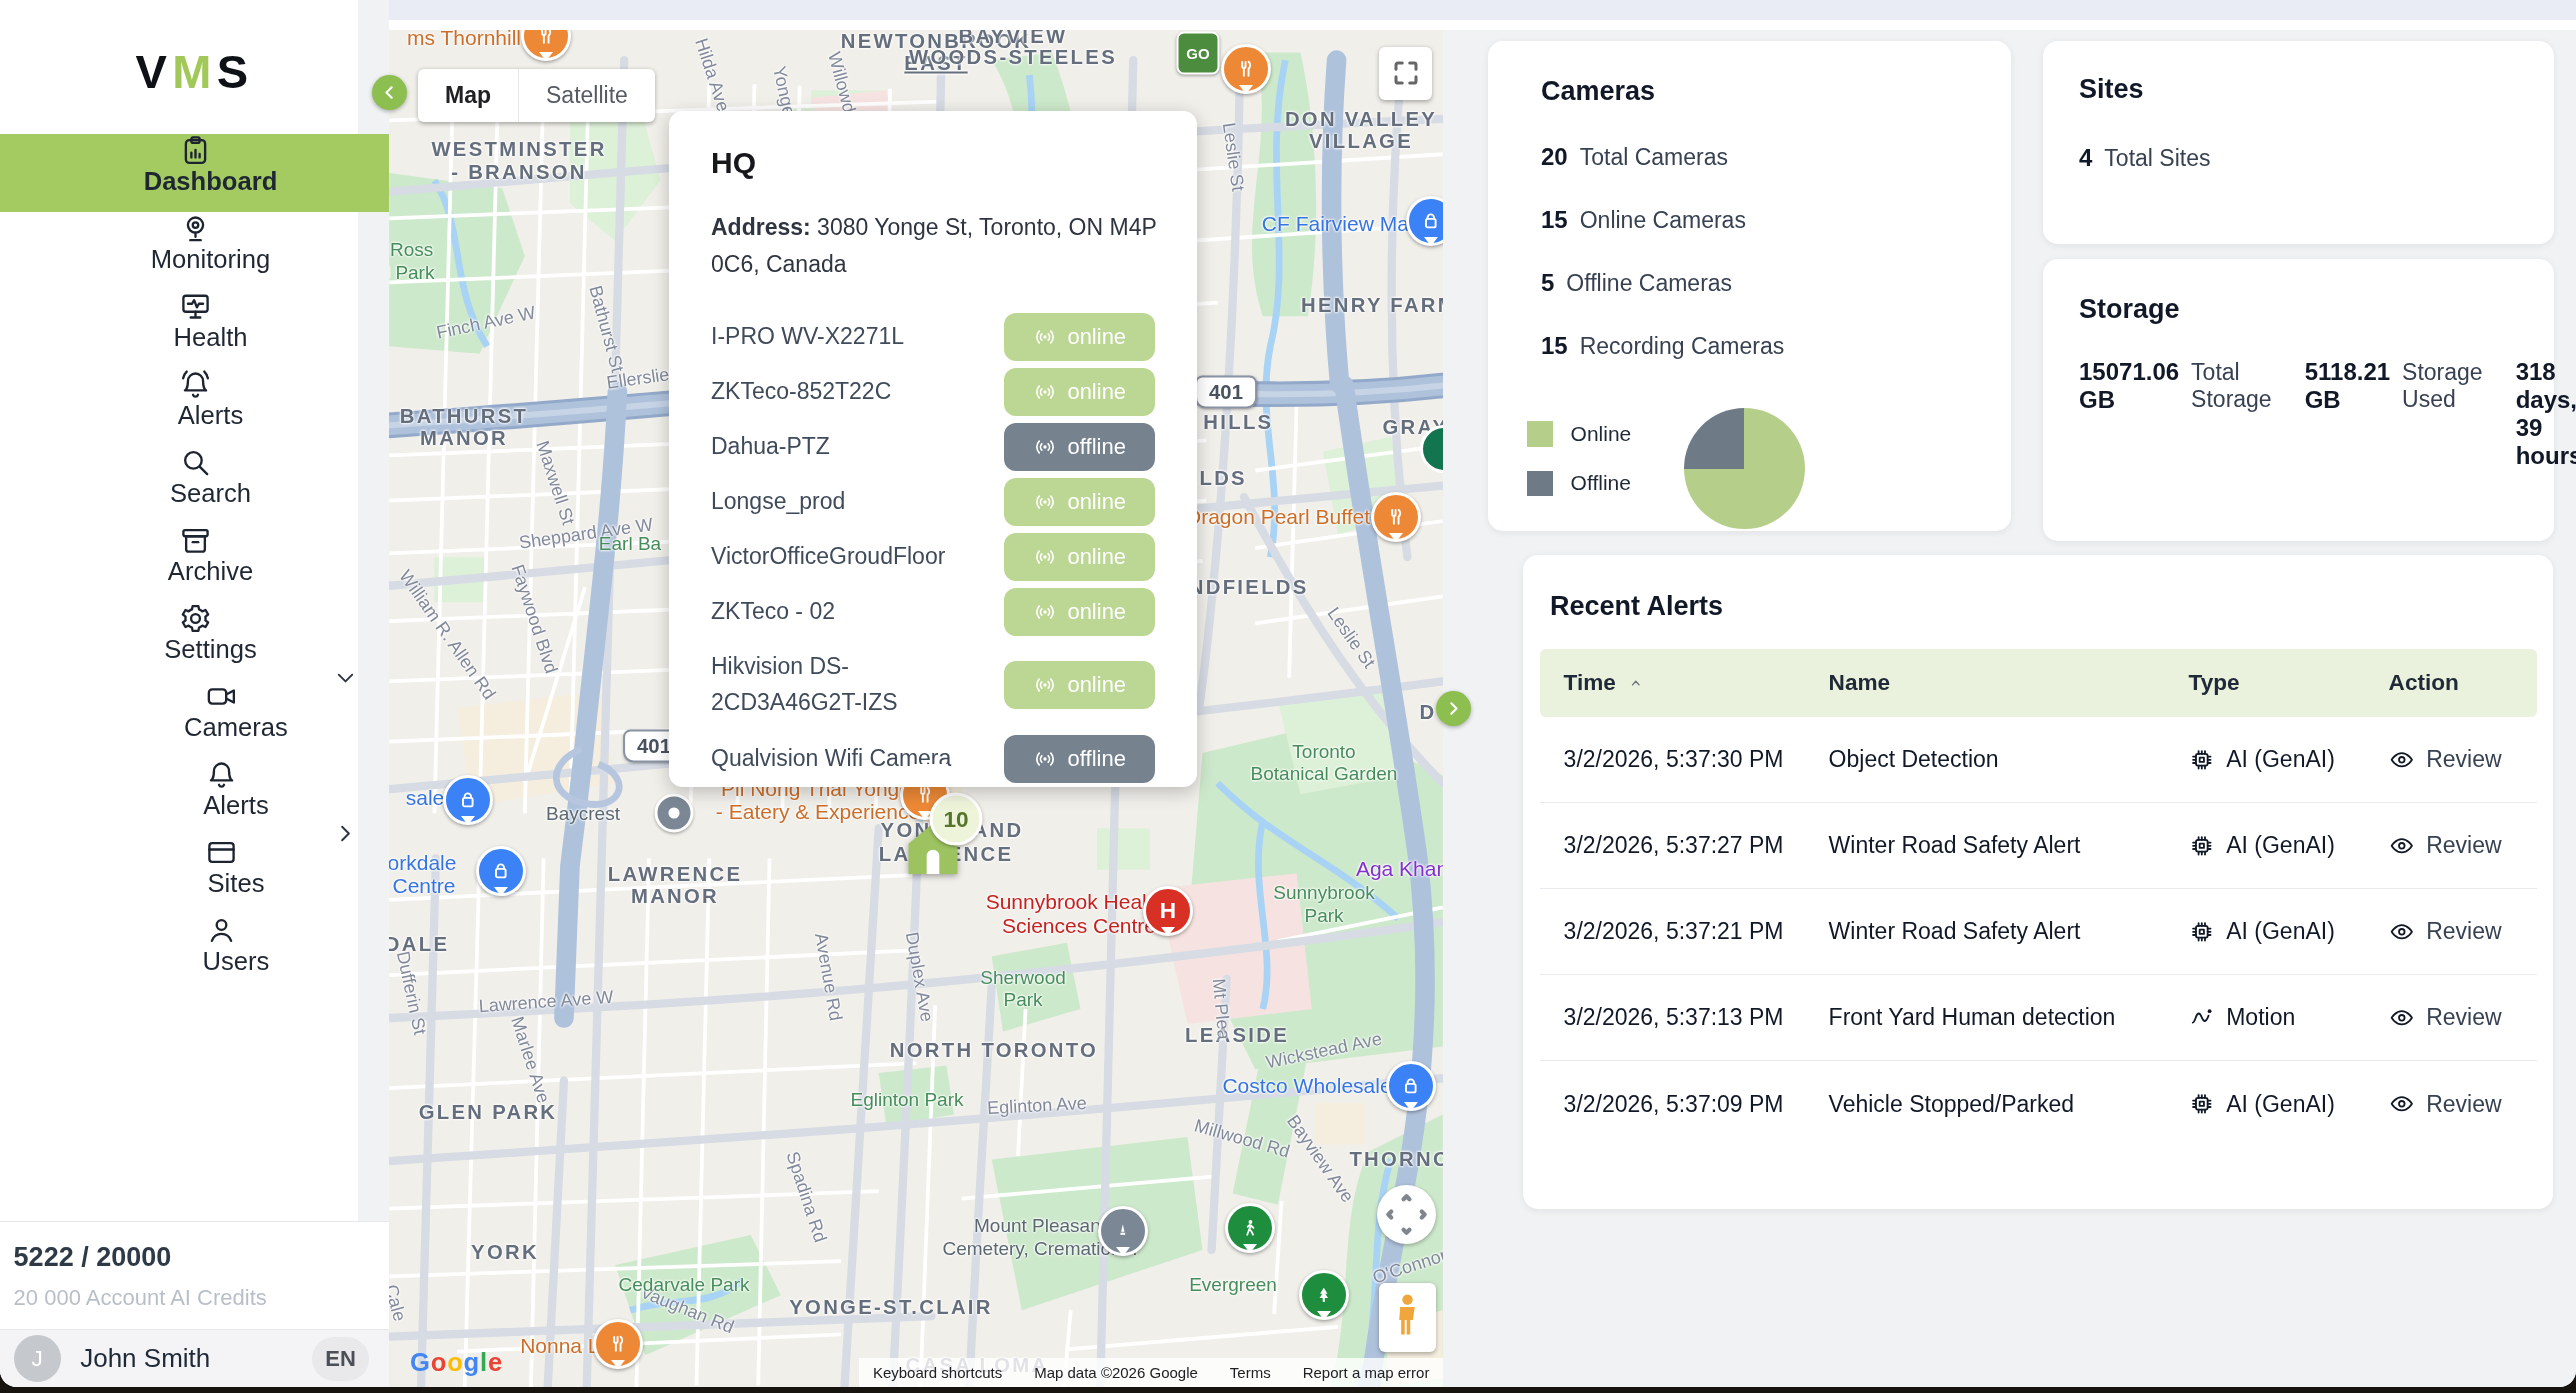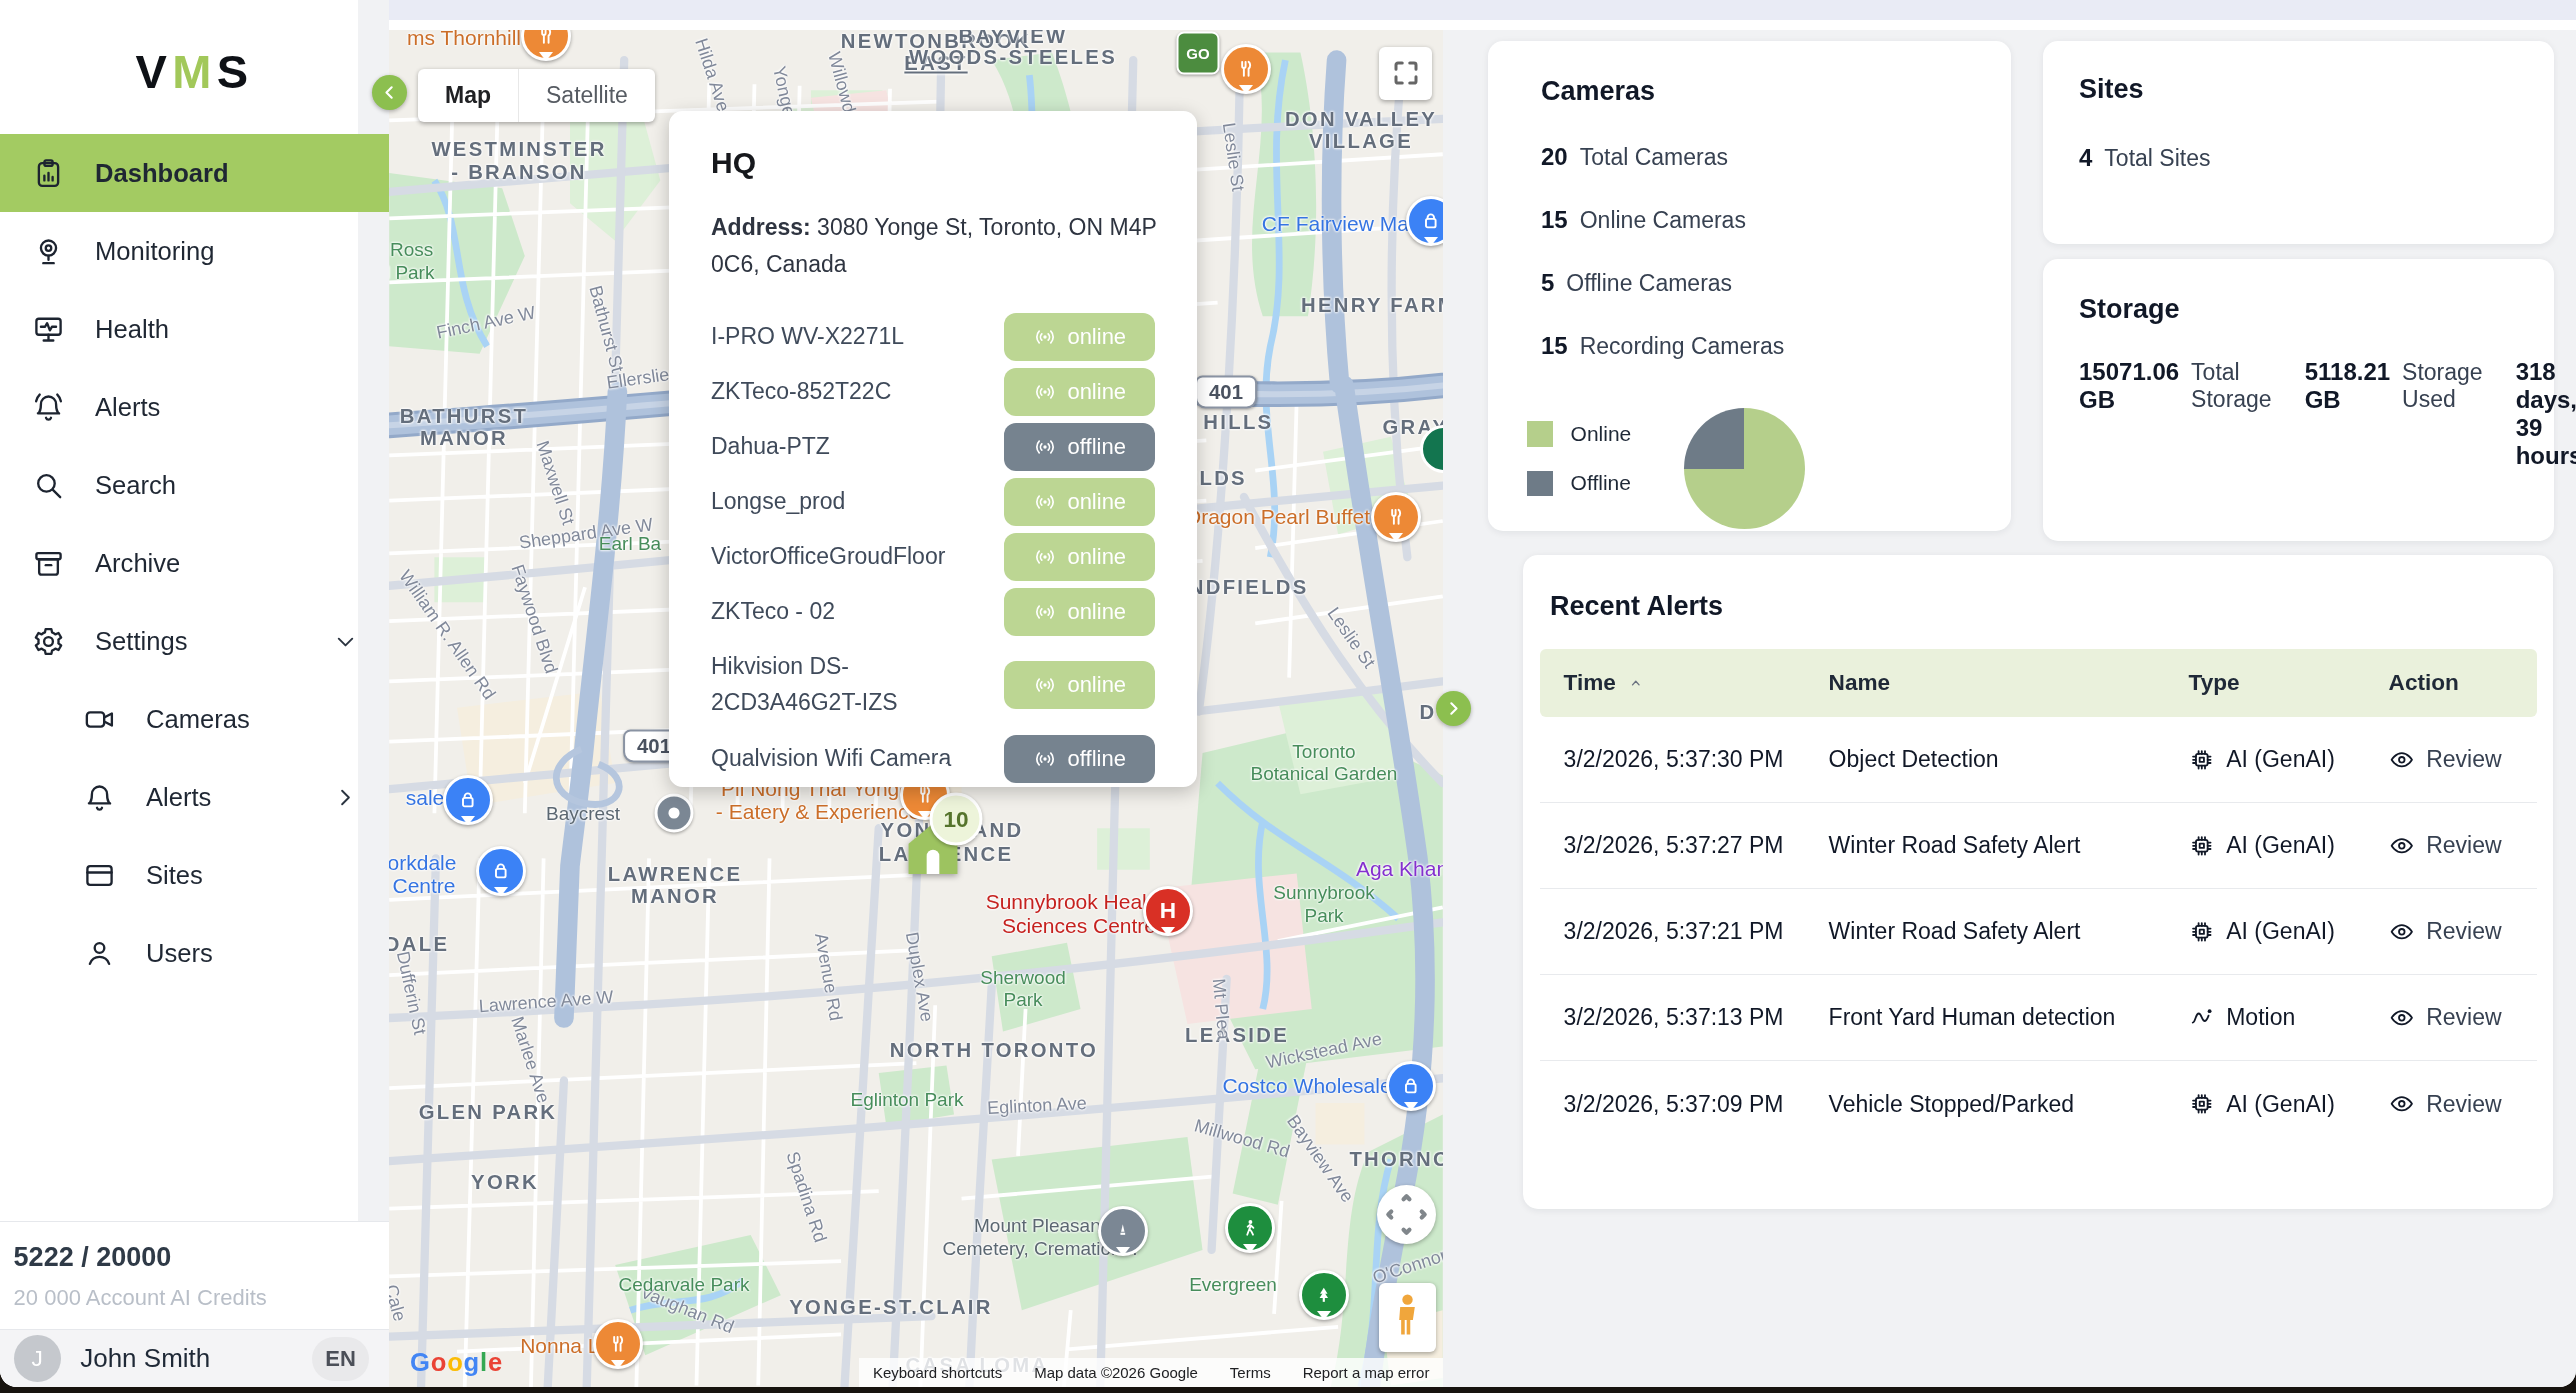--- a/index.html
+++ b/index.html
@@ -3,21 +3,21 @@
 <meta charset="utf-8">
 <style>
   html,body{margin:0;padding:0;}
   body{width:2576px;height:1393px;background:#17130e;font-family:"Liberation Sans",sans-serif;overflow:hidden;}
   #app{position:relative;width:2576px;height:1387px;background:#F1F2F4;border-radius:0 0 16.6px 16.6px;overflow:hidden;}
   
   #sidebar{position:absolute;left:0;top:0;width:358px;height:1387px;background:#fff;z-index:30;border-radius:0 0 0 16.6px;}
   #logo{position:absolute;left:0;top:44px;width:389px;text-align:center;font-size:47px;font-weight:800;letter-spacing:5.3px;color:#0e1116;}
   #logo .m{color:#A2C85A;}
   #menu{position:absolute;left:0;top:134px;width:389px;}
-  .side-item{height:78px;display:flex;align-items:center;padding:0 30px 0 32px;box-sizing:border-box;cursor:pointer;color:#2b3440;}
+  .side-item{height:78px;display:flex;align-items:center;padding:0 30px 0 32px;box-sizing:border-box;cursor:pointer;color:#2b3440;flex-direction:column;}
   .side-item.active{background:#A3CB62;}
   .side-item .ic{width:33px;height:33px;flex:0 0 33px;color:#1d2430;}
   .side-item .ic svg{width:33px;height:33px;}
   .side-item .lb{margin-left:30px;font-size:25.6px;font-weight:500;color:#1f2733;}
   .side-item.active .lb{font-weight:700;}
   .side-item.sub{padding-left:83px;}
   .side-item .chev{margin-left:auto;width:27px;height:27px;color:#2b3440;}
   .side-item .chev svg{width:27px;height:27px;}
   #credits{position:absolute;left:0;bottom:57px;width:389px;border-top:1.5px solid #E6E8EC;border-bottom:1.5px solid #E6E8EC;padding:19.6px 0 18px 13.6px;box-sizing:border-box;background:#fff;}
   #credits .usage{font-size:27px;font-weight:700;color:#2f3a47;}
@@ -333,21 +333,21 @@
           <span class="lbl hood" style="left: 75px; top: 386px;">BATHURST</span>
           <span class="lbl hood" style="left: 75px; top: 408px;">MANOR</span>
           <span class="lbl hood" style="left: 845px; top: 557px;">WINDFIELDS</span>
           <span class="lbl hood" style="left: 286px; top: 844px;">LAWRENCE</span>
           <span class="lbl hood" style="left: 286px; top: 866px;">MANOR</span>
           <span class="lbl hood" style="left: 19.6px; top: 914px;">KDALE</span>
           <span class="lbl hood" style="left: 99px; top: 1082px;">GLEN PARK</span>
           <span class="lbl hood" style="left: 605px; top: 1020px;">NORTH TORONTO</span>
           <span class="lbl hood" style="left: 848px; top: 1005px;">LEASIDE</span>
           <span class="lbl hood" style="left: 1018px; top: 1129px;">THORNCL</span>
-          <span class="lbl hood" style="left: 116px; top: 1152px;">YORK</span>
+          <span class="lbl hood" style="left: 116px; top: 1222px;">YORK</span>
           <span class="lbl hood" style="left: 502px; top: 1277px;">YONGE-ST.CLAIR</span>
           <span class="lbl hood" style="left: 588px; top: 1335px;">CASA LOMA</span>
           <span class="lbl hood" style="left: 563px; top: 800px;">YONGE AND</span>
           <span class="lbl hood" style="left: 557px; top: 824px;">LAWRENCE</span>
           <span class="lbl st" style="left: 323px; top: 45px; transform: translate(-50%, -50%) rotate(72deg);">Hilda Ave</span>
           <span class="lbl st" style="left: 397px; top: 72px; transform: translate(-50%, -50%) rotate(78deg);">Yonge St</span>
           <span class="lbl st" style="left: 460px; top: 81px; transform: translate(-50%, -50%) rotate(75deg);">Willowdale Ave</span>
           <span class="lbl st" style="left: 536px; top: 105px; transform: translate(-50%, -50%) rotate(-6deg);">Cummer Ave</span>
           <span class="lbl st" style="left: 97px; top: 293px; transform: translate(-50%, -50%) rotate(-12deg);">Finch Ave W</span>
           <span class="lbl st" style="left: 217px; top: 299px; transform: translate(-50%, -50%) rotate(75deg);">Bathurst St</span>

